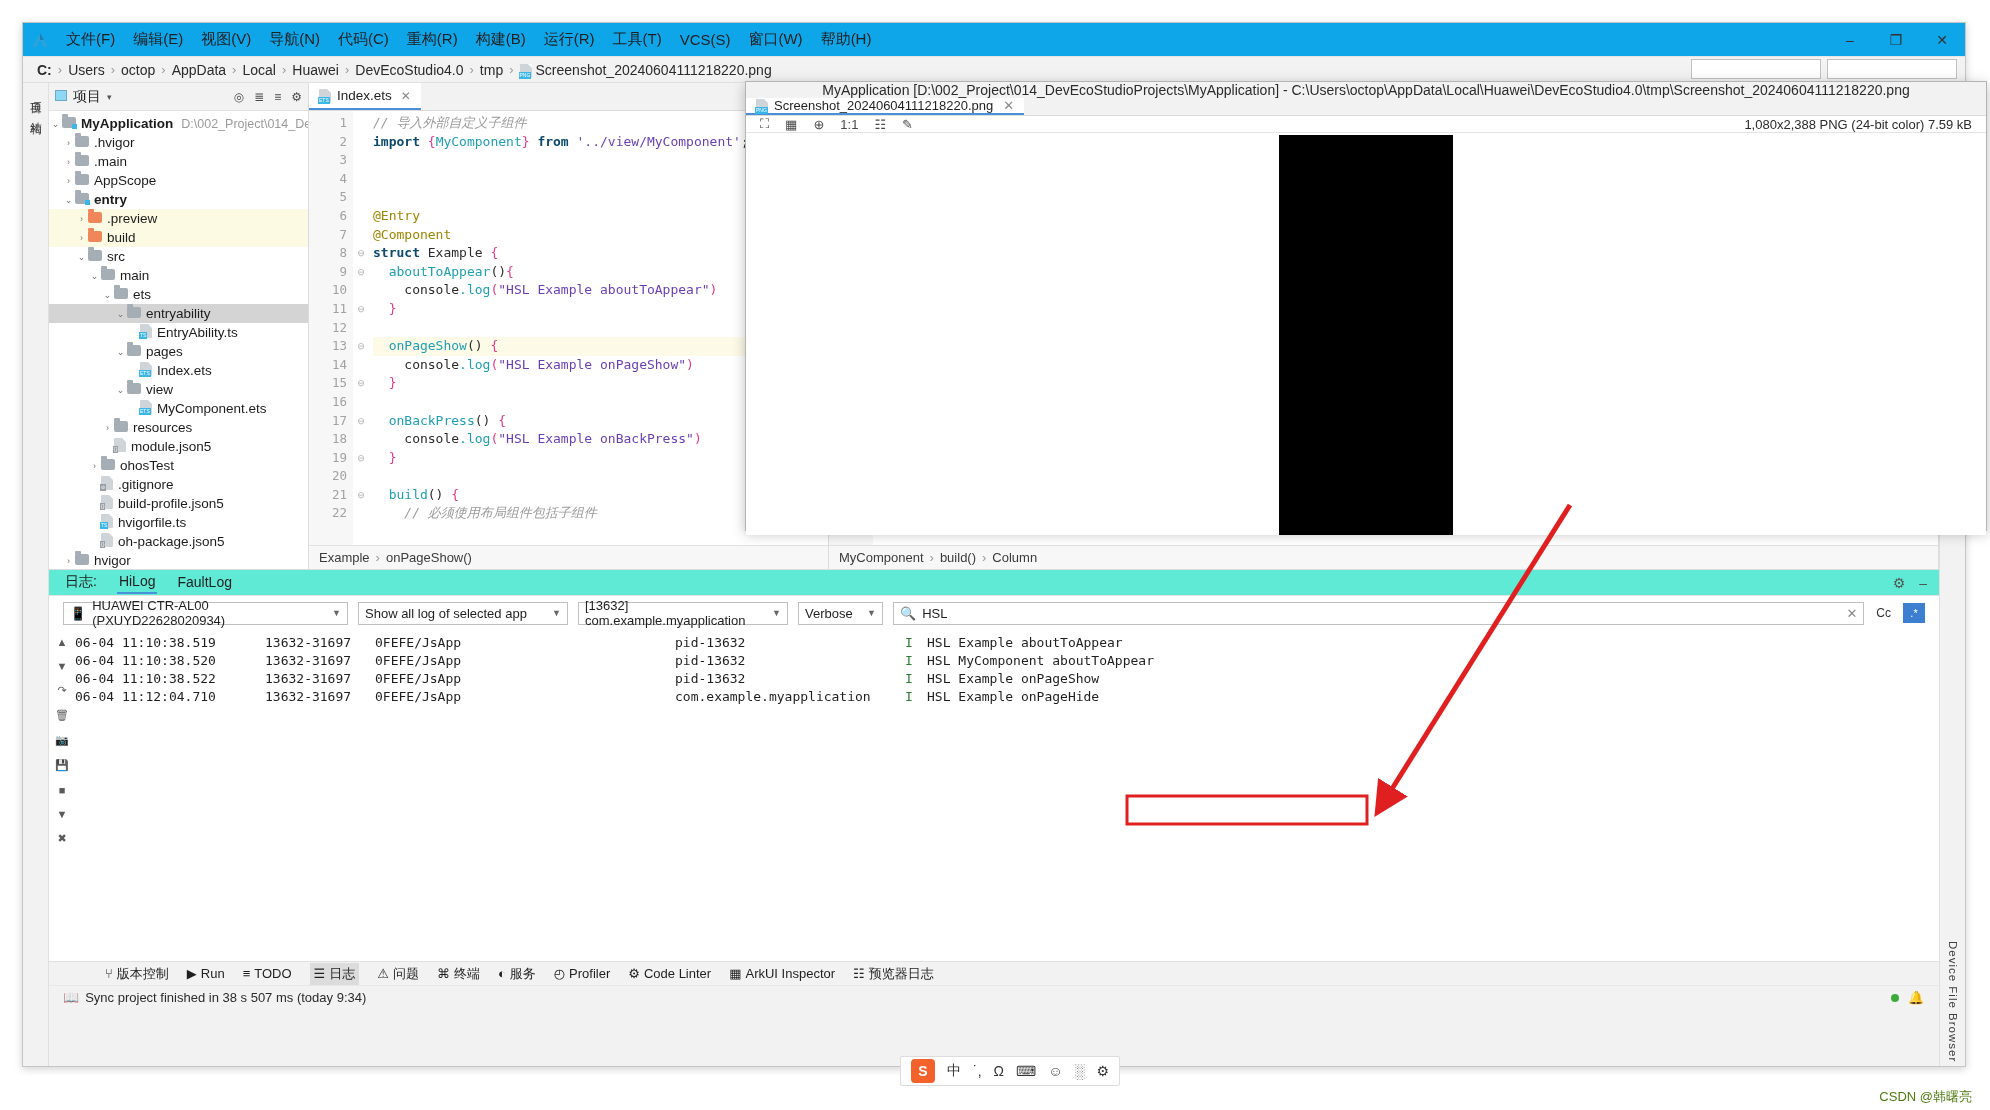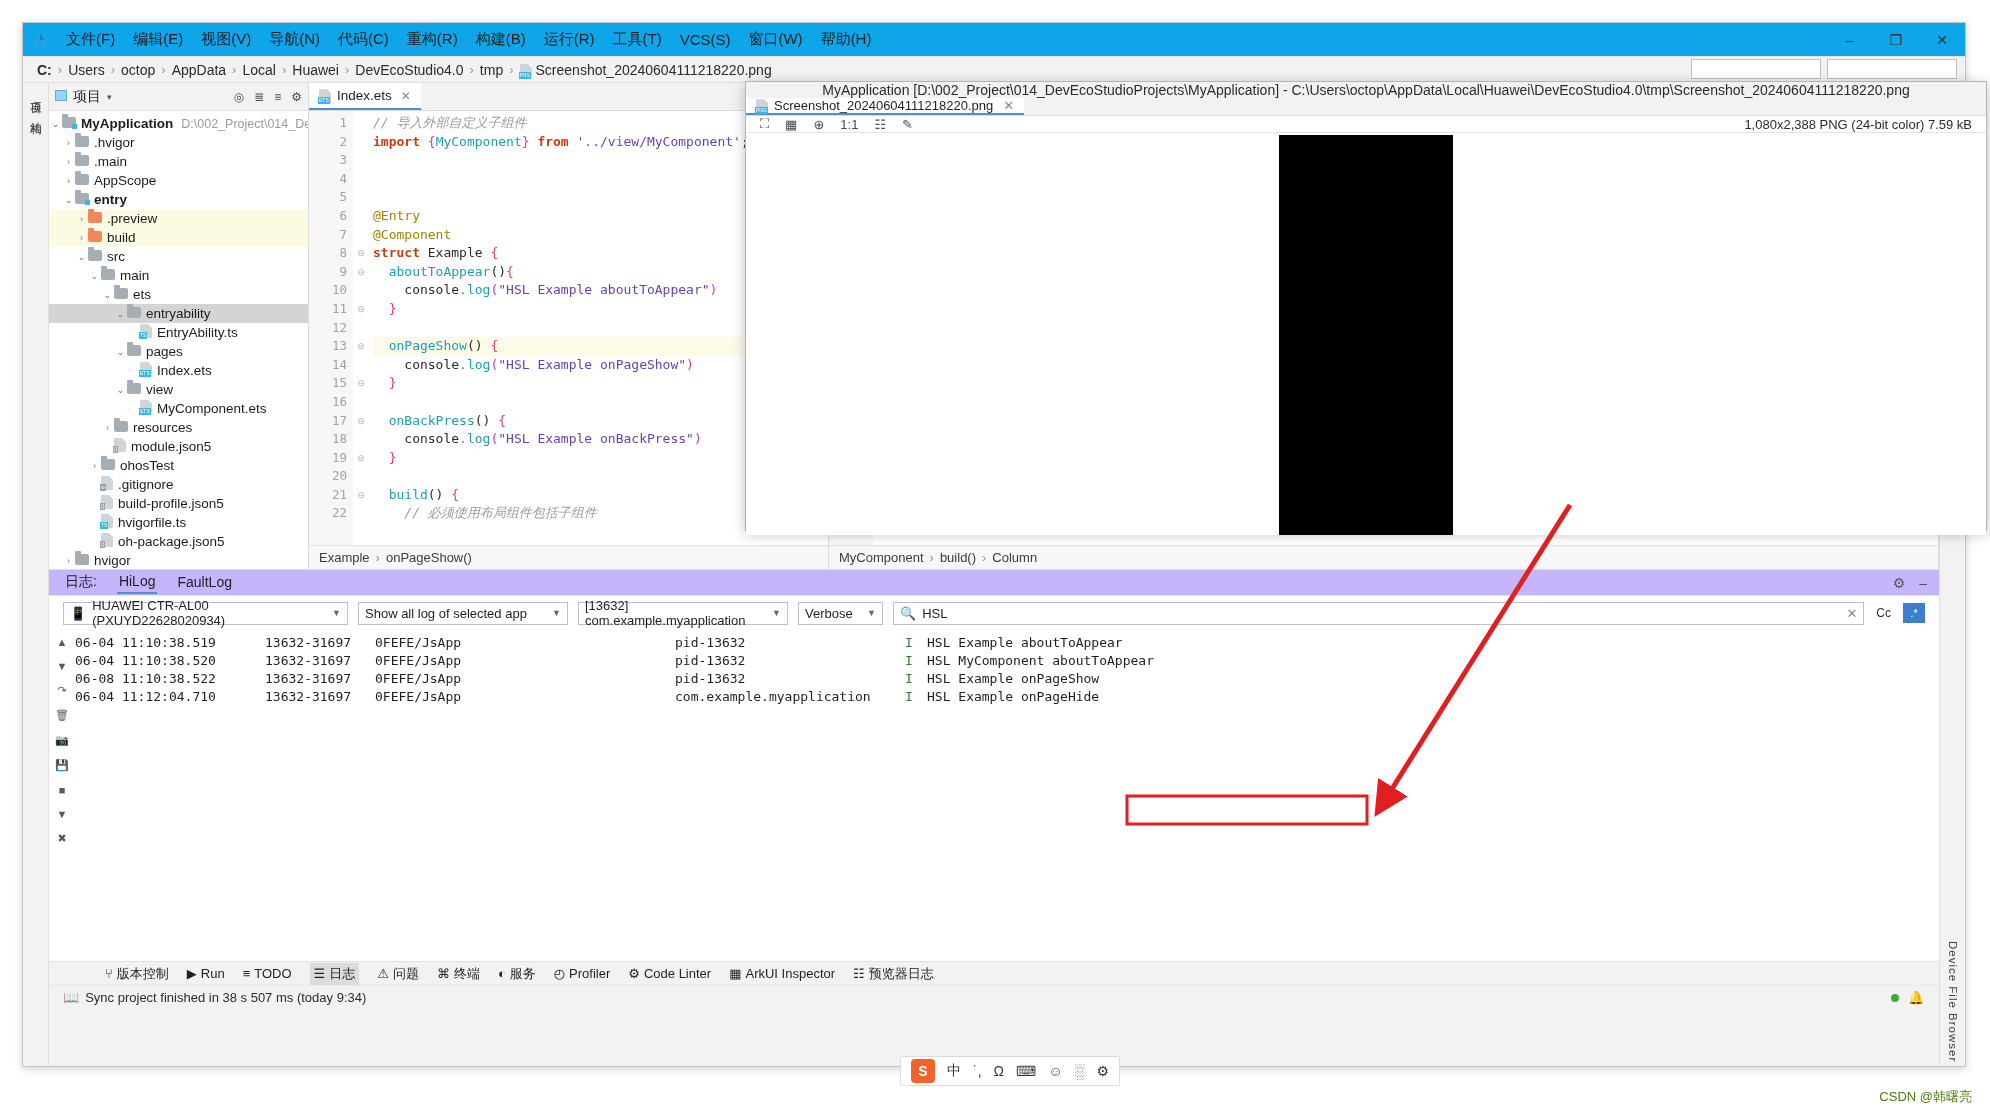--- a/index.html
+++ b/index.html
@@ -162,21 +162,21 @@
   .gutter div { height:18.6px; line-height:18.6px; }
   .fold-col { width:16px; min-width:16px; background:#fff; padding-top:3px; }
   .fold-col div { height:18.6px; line-height:18.6px; text-align:center; color:#b0b0b0; font-size:9px; }
   .codelines {
     flex:1; padding-top:3px; padding-left:4px;
     font-family:"DejaVu Sans Mono", monospace; font-size:13px;
     white-space:pre; overflow:hidden;
   }
   .codelines .ln { height:18.6px; line-height:18.6px; }
   .ln.hlline { background:#fdfbe8; }
-  .kw { color:#c2410c; font-weight:bold; }
+  .kw { color:#0c4a6e; font-weight:bold; }
   .kw2 { color:#0a7d75; }
   .cmt { color:#9a9a9a; font-style:italic; }
   .str2 { color:#6a3fb5; }
   .anno { color:#9e8500; }
   .fn { color:#1d9fb2; }
   .br { color:#e0398a; }
   .num { color:#e8883a; }
   .plain { color:#2b2b2b; }
   .ok-check { position:absolute; right:20px; top:4px; color:#3cab3c; font-size:14px; }
   .scroll-strip { position:absolute; right:4px; top:26px; width:6px; height:200px; background:#cfcfcf; border-radius:3px;}
@@ -205,21 +205,21 @@
     padding:0 14px; background:#fff; border-bottom:1px solid #e4e4e4;
     color:#4a4a4a; font-size:13px;
   }
   .pw-info { margin-left:auto; font-size:13px; color:#2b2b2b; }
   .pw-canvas { flex:1; background:#fff; display:flex; align-items:flex-start; justify-content:center; padding-top:2px; position:relative;}
   .pw-img { width:174px; height:400px; background:#000; }
   
   .log-panel { height:392px; min-height:392px; background:#fff; border-top:1px solid #dcdcdc; display:flex; flex-direction:column;}
   .log-tabs {
     height:26px; display:flex; align-items:center; gap:18px;
-    padding-left:14px; background:#c4b5fd; border-bottom:1px solid #e2e2e2;
+    padding-left:14px; background:#5eead4; border-bottom:1px solid #e2e2e2;
     font-size:14px; position:relative;
   }
   .log-tab { padding:2px 2px 3px; color:#1f1f1f; }
   .log-tab.active { border-bottom:2px solid #4a90d9; }
   .log-tabs .rt { margin-left:auto; display:flex; gap:14px; padding-right:12px; color:#555; }
   .log-toolbar2 { height:26px; display:flex; align-items:center; gap:16px; padding-left:14px; background:#fff; font-size:13.5px; color:#1f1f1f;}
   .log-toolbar2 span.ic { color:#4a4a4a; margin-right:4px; }
   .log-filters { height:34px; display:flex; align-items:center; gap:10px; padding:0 14px; background:#fff;}
   .combo {
     height:23px; background:#fff; border:1px solid #c0c0c0;
@@ -742,21 +742,21 @@
               <span>🗑</span>
               <span>📷</span>
               <span>💾</span>
               <span>■</span>
               <span>▼</span>
               <span>✖</span>
             </div>
             <div class="log-rows" id="logrows">
                 <div class="log-row"><span class="c-time">06-04 11:10:38.519</span><span class="c-pid">13632-31697</span><span class="c-tag">0FEFE/JsApp</span><span class="c-pkg">pid-13632</span><span class="c-lvl">I</span><span class="c-msg">HSL Example aboutToAppear</span></div>
                 <div class="log-row"><span class="c-time">06-04 11:10:38.520</span><span class="c-pid">13632-31697</span><span class="c-tag">0FEFE/JsApp</span><span class="c-pkg">pid-13632</span><span class="c-lvl">I</span><span class="c-msg">HSL MyComponent aboutToAppear</span></div>
-                <div class="log-row"><span class="c-time">06-08 11:10:38.522</span><span class="c-pid">13632-31697</span><span class="c-tag">0FEFE/JsApp</span><span class="c-pkg">pid-13632</span><span class="c-lvl">I</span><span class="c-msg">HSL Example onPageShow</span></div>
+                <div class="log-row"><span class="c-time">06-04 11:10:38.522</span><span class="c-pid">13632-31697</span><span class="c-tag">0FEFE/JsApp</span><span class="c-pkg">pid-13632</span><span class="c-lvl">I</span><span class="c-msg">HSL Example onPageShow</span></div>
                 <div class="log-row"><span class="c-time">06-04 11:12:04.710</span><span class="c-pid">13632-31697</span><span class="c-tag">0FEFE/JsApp</span><span class="c-pkg">com.example.myapplication</span><span class="c-lvl">I</span><span class="c-msg">HSL Example onPageHide</span></div>
               </div>
           </div>
         </div>
 
         <div class="bottom-tools" id="btools">
             <span class="bt">
               <span>⑂</span>
               <span>版本控制</span>
             </span>

